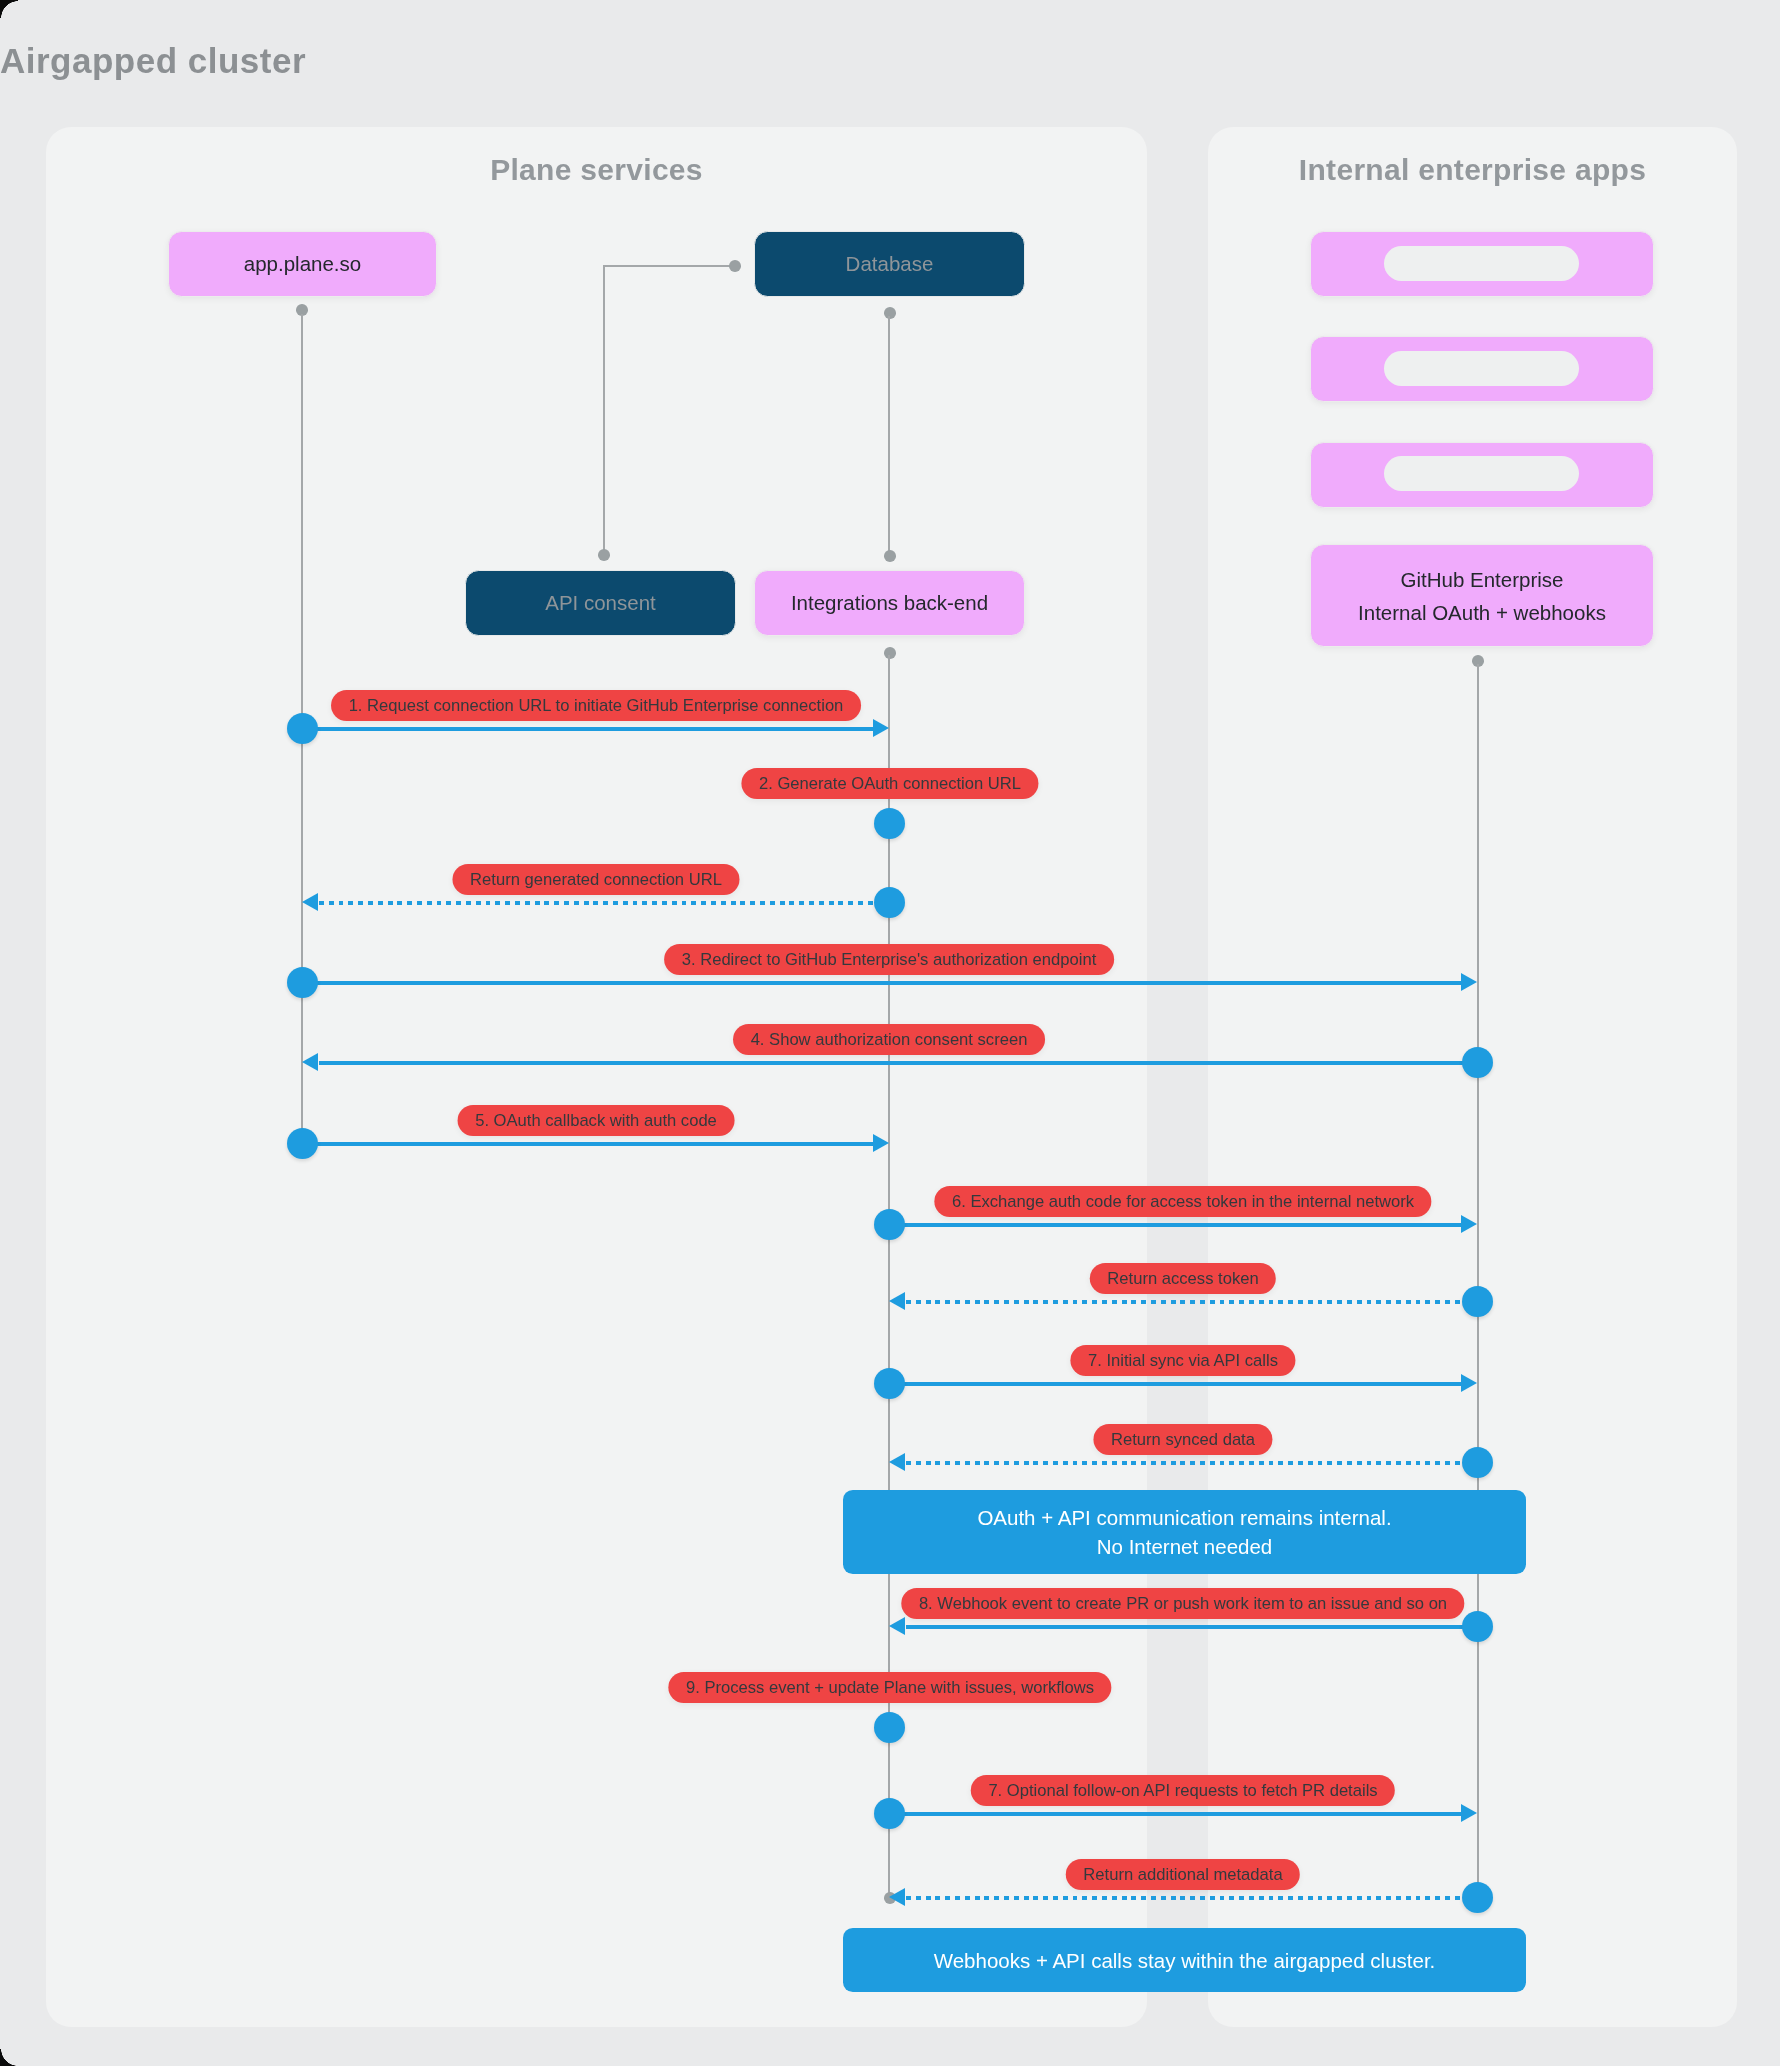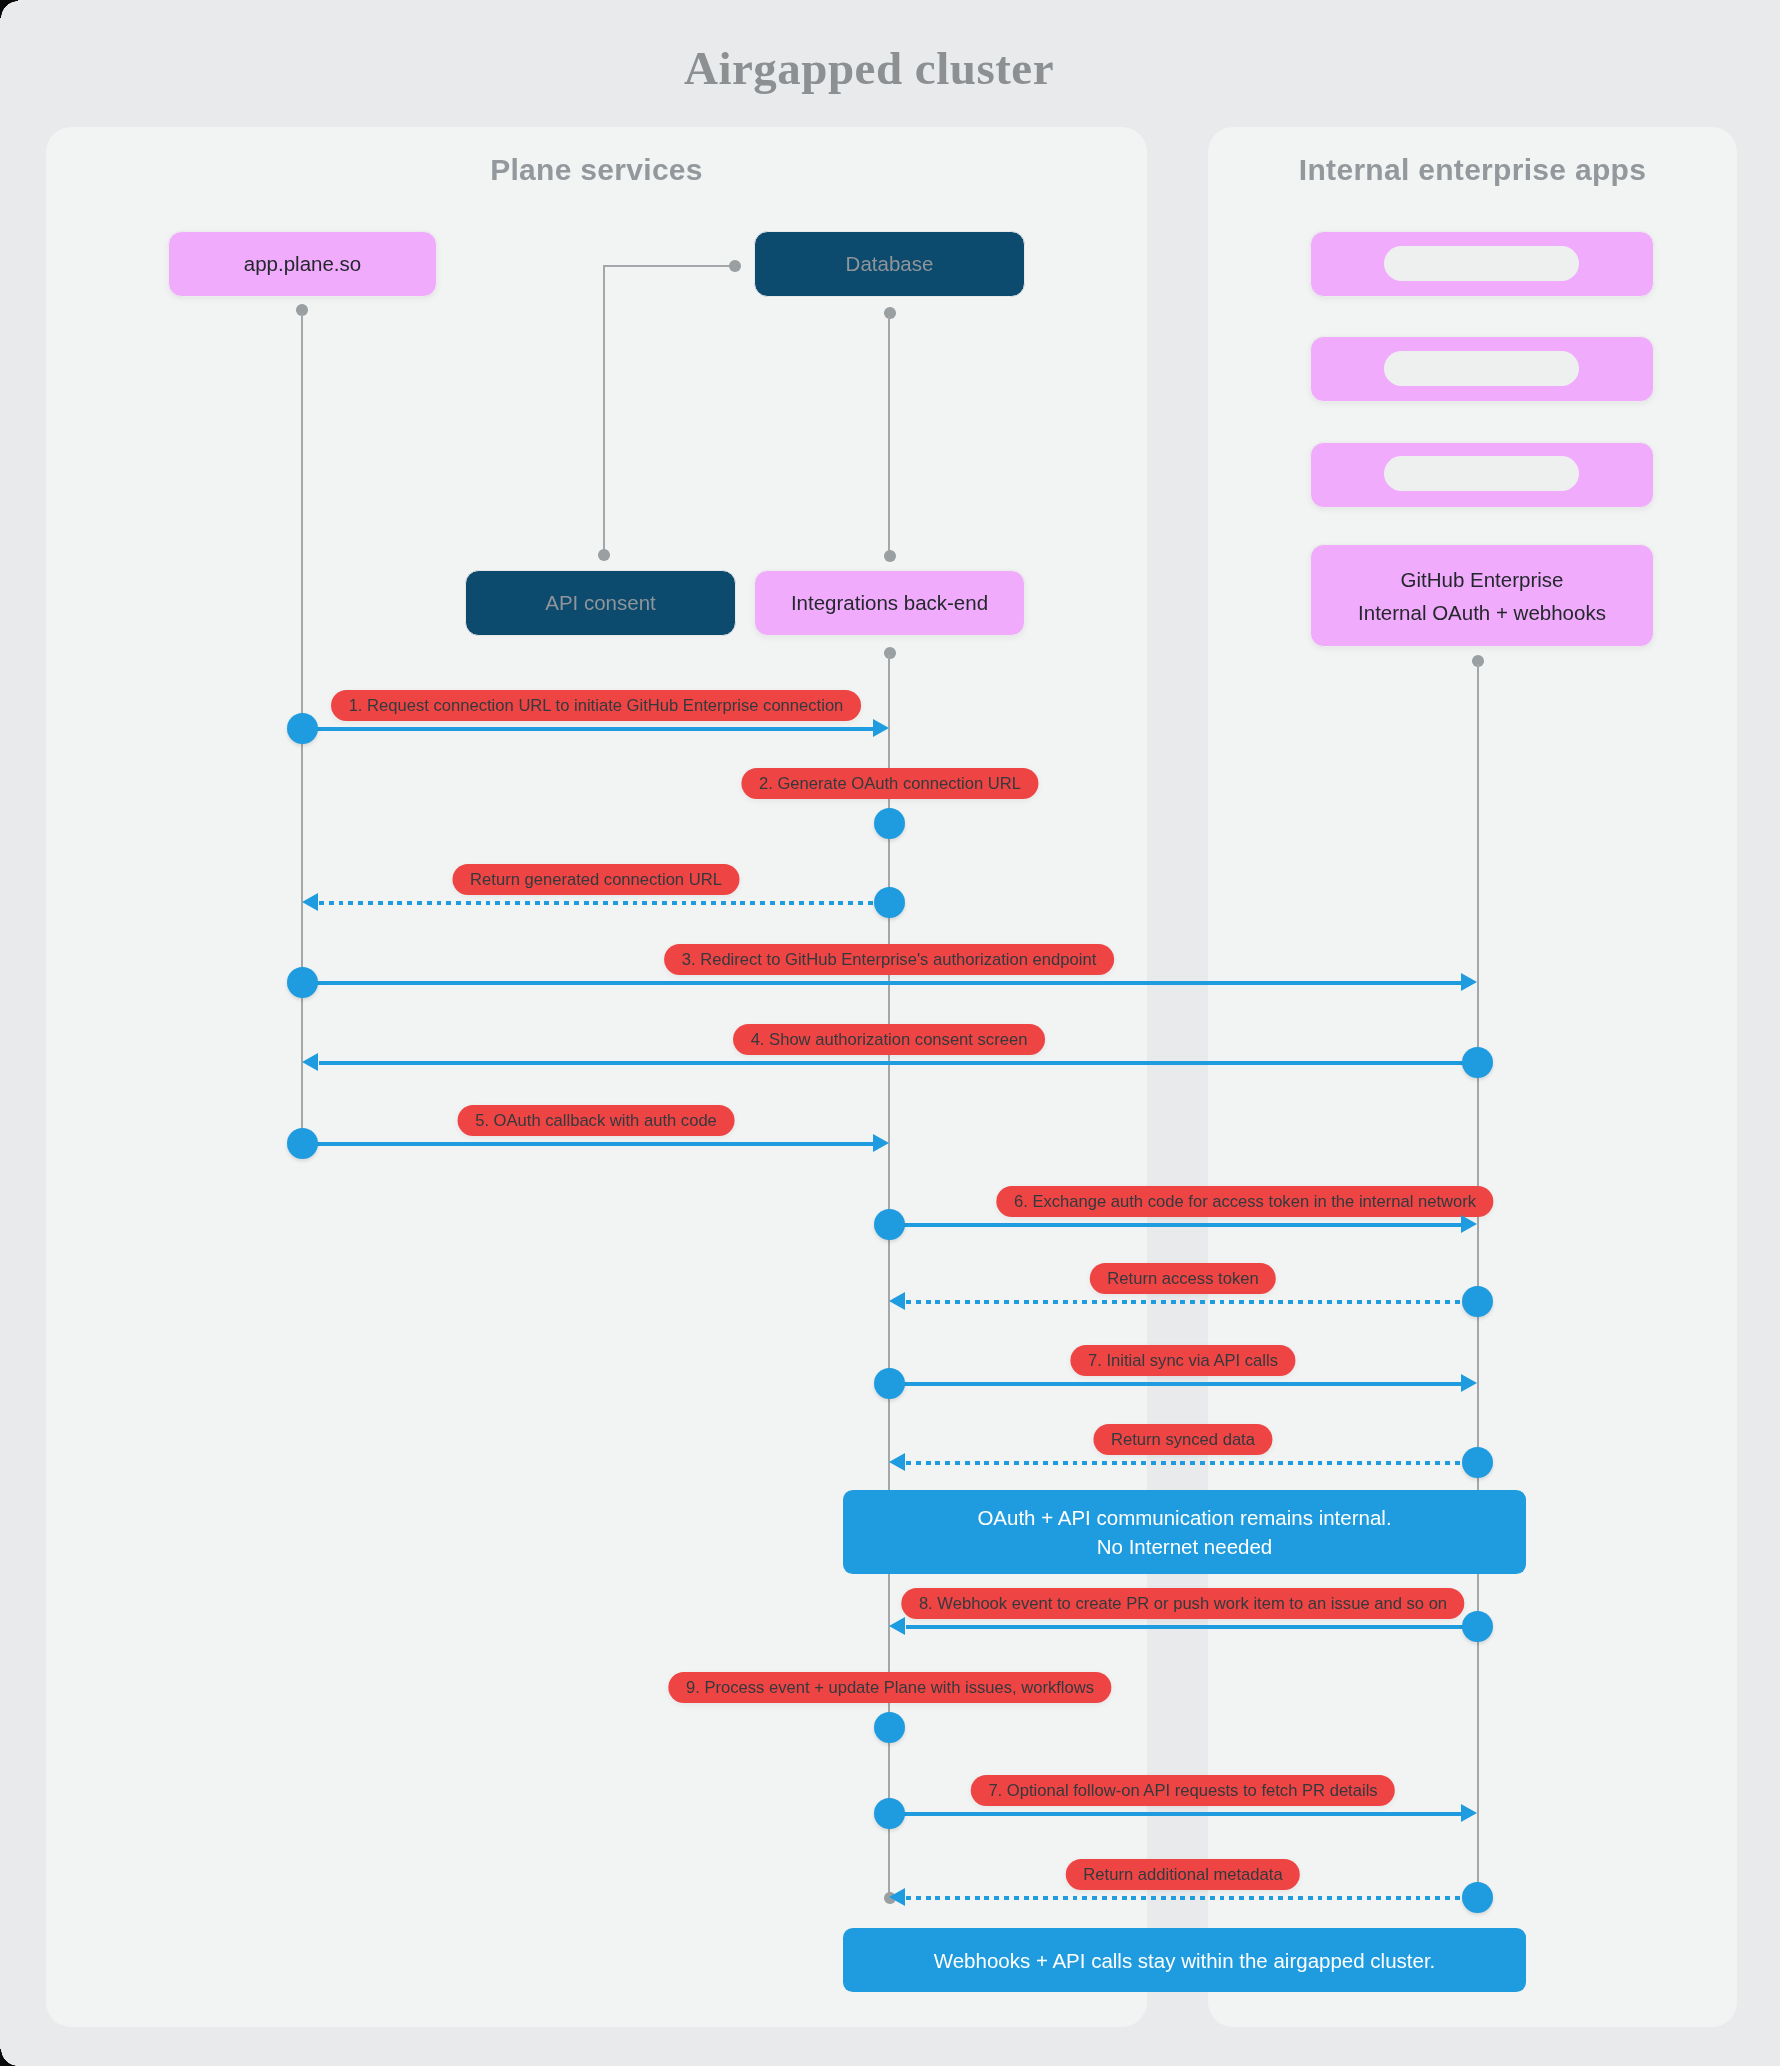--- a/index.html
+++ b/index.html
@@ -6,22 +6,22 @@
   body{
     width:1781px;height:2067px;position:relative;overflow:hidden;
     background:#e9eaeb;
     font-family:"Liberation Sans", sans-serif;
   }
   .corner{position:absolute;width:17.6px;height:17.6px;}
   .corner.tl{left:0;top:0;background:radial-gradient(circle at 100% 100%, rgba(0,0,0,0) 16.6px, #0b0b0b 17px);}
   .corner.bl{left:0;top:2049px;background:radial-gradient(circle at 100% 0%, rgba(0,0,0,0) 16.6px, #0b0b0b 17px);}
 
   .title{
-    position:absolute;left:0;top:41px;width:1738px;text-align:center;
-    font-size:47px;font-weight:700;color:#8c9093;letter-spacing:0.5px;font-family:Liberation Serif, serif;
+    position:absolute;left:0;top:41px;width:1738px;text-align:left;
+    font-size:35px;font-weight:700;color:#8c9093;letter-spacing:0.5px;
   }
   .panel{
     position:absolute;top:127px;height:1900px;background:#f2f3f3;border-radius:25px;
   }
   .panel.left{left:46px;width:1101px;}
   .panel.right{left:1208px;width:529px;}
   .panel-header{
     position:absolute;top:148px;height:43px;line-height:43px;text-align:center;
     font-size:30px;font-weight:700;color:#93989c;letter-spacing:0.3px;
   }
@@ -139,21 +139,21 @@
 <div class="pill" style="left:889px;top:1024px;">4. Show authorization consent screen</div>
 <div class="aline" style="left:319px;top:1061px;width:1159px;"></div>
 <div class="head l" style="left:302px;top:1053px;"></div>
 <div class="bdot" style="left:1462px;top:1047px;"></div>
 
 <div class="pill" style="left:596px;top:1105px;">5. OAuth callback with auth code</div>
 <div class="aline" style="left:302px;top:1142px;width:572px;"></div>
 <div class="head r" style="left:873px;top:1134px;"></div>
 <div class="bdot" style="left:287px;top:1128px;"></div>
 
-<div class="pill" style="left:1245px;top:1186px;">6. Exchange auth code for access token in the internal network</div>
+<div class="pill" style="left:1183px;top:1186px;">6. Exchange auth code for access token in the internal network</div>
 <div class="aline" style="left:889px;top:1223px;width:573px;"></div>
 <div class="head r" style="left:1461px;top:1215px;"></div>
 <div class="bdot" style="left:874px;top:1209px;"></div>
 
 <div class="pill" style="left:1183px;top:1263px;">Return access token</div>
 <div class="aline dashed" style="left:906px;top:1300px;width:571px;"></div>
 <div class="head l" style="left:889px;top:1292px;"></div>
 <div class="bdot" style="left:1462px;top:1286px;"></div>
 
 <div class="pill" style="left:1183px;top:1345px;">7. Initial sync via API calls</div>

